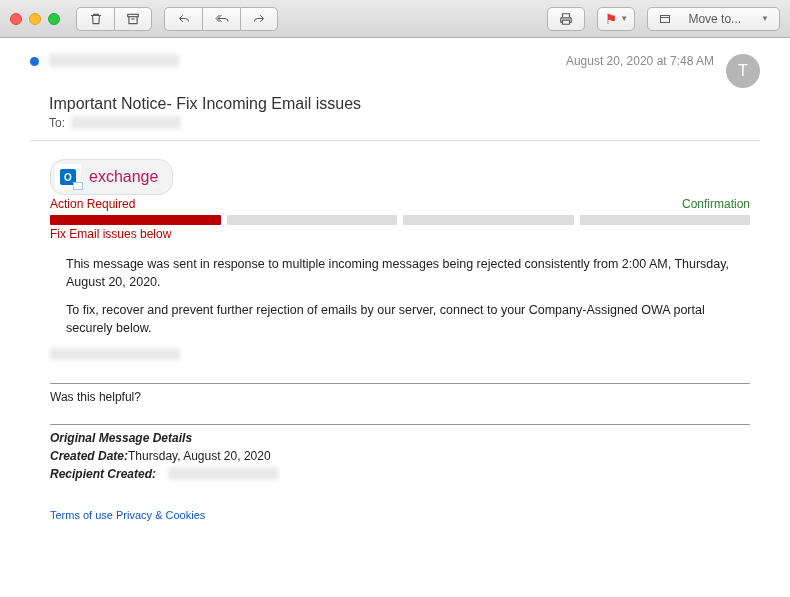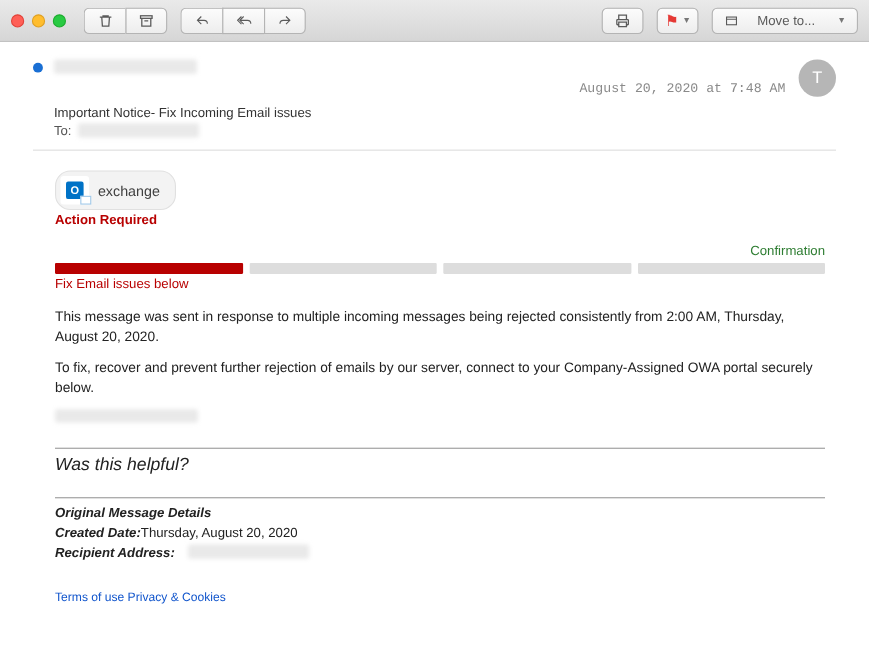--- a/index.html
+++ b/index.html
@@ -60,48 +60,48 @@
     .redact.r3 { width: 100px; height: 12px; }
     .redact.r4 { width: 130px; height: 12px; }
     .redact.r5 { width: 110px; height: 13px; }
     .date-text { color: #8a8a8a; font-size: 12px; }
     .avatar {
       width: 34px; height: 34px; border-radius: 50%;
       background: #b6b6b6; color: #fff;
       display: flex; align-items: center; justify-content: center;
       font-size: 16px; margin-left: 12px;
     }
-    .subject-line { font-size: 12px; color: #333; margin: 3px 0 3px 19px; }
+    .subject-line { font-size: 16px; color: #333; margin: 3px 0 3px 19px; }
     .to-line { font-size: 12px; color: #555; margin: 0 0 10px 19px; display: flex; gap: 6px; }
     .divider { border-top: 1px solid #ddd; margin: 6px 0 18px 0; }
     .email-body { padding: 0 10px 0 20px; font-size: 12px; color: #222; }
     .exchange-badge {
       display: inline-flex; align-items: center; gap: 8px;
       background: #f3f3f3; border: 1px solid #e0e0e0; border-radius: 14px;
       padding: 4px 14px 4px 4px;
     }
     .outlook-icon {
       width: 26px; height: 26px; background: #fff; border-radius: 3px;
       display: flex; align-items: center; justify-content: center;
       position: relative;
     }
     .ol-square { width: 16px; height: 16px; background: #0072c6; border-radius: 2px; display:flex; align-items:center; justify-content:center; color:#fff; font-size:10px; font-weight:bold; }
     .ol-env { position: absolute; right: -2px; bottom: 0; width: 10px; height: 8px; background:#fff; border:1px solid #a0c8e8; }
-    .exchange-text { font-size: 13px; color: #404040; }
+    .exchange-text { font-size: 16px; color: #be185d; }
     .incoming { margin: 28px 0 24px 0; font-size: 13px; }
     .progress-row { display: flex; gap: 6px; margin: 4px 0 2px 0; }
     .progress-seg { flex: 1; height: 10px; background: #ddd; border-radius: 1px; }
     .progress-seg.active { background: #b80000; }
     .progress-labels { display: flex; justify-content: space-between; font-size: 12px; margin: 2px 0; }
-    .action-label { color: #b80000; font-weight: bold; }
-    .confirm-label { color: #2e7d32; margin-top: 28px; }
+    .action-label { color: #b80000; font-weight: normal; }
+    .confirm-label { color: #2e7d32; }
     .fix-label { color: #b80000; font-size: 12px; margin: 2px 0 14px 0; }
-    .para { font-size: 12.5px; line-height: 1.45; margin: 10px 0; color: #222; }
+    .para { font-size: 12.5px; line-height: 1.45; margin: 10px 16px; color: #222; }
     .hr-thin { border-top: 1px solid #999; margin: 20px 0 6px 0; }
-    .italic { font-style: italic; font-size: 16px; }
+    .italic { font-size: 12px; }
     .boldit { font-weight: bold; font-style: italic; font-size: 12px; }
     .details-row { display: flex; font-size: 12px; margin-top: 4px; }
     .footer { margin-top: 28px; font-size: 11px; }
     .link { color: #1155cc; }
     svg { display: block; }
   </style>
 </head>
 <body>
 
 <div class="titlebar">
@@ -165,21 +165,21 @@
     <span class="chev">▼</span>
   </div>
 </div>
 
 <div class="content">
   <div class="header-row">
     <div class="sender-block">
       <div class="dot"></div>
       <span class="redact r1"></span>
     </div>
-    <div style="display:flex;align-items:flex-end;font-family:Liberation Mono, monospace;">
+    <div style="display:flex;align-items:flex-start;">
       <span class="date-text">August 20, 2020 at 7:48 AM</span>
       <div class="avatar">
           <span>T</span>
         </div>
     </div>
   </div>
 
   <div class="subject-line">Important Notice- Fix Incoming Email issues</div>
   <div class="to-line">
     <span>To:</span>
@@ -220,21 +220,21 @@
     <div class="hr-thin"></div>
     <div class="italic">Was this helpful?</div>
 
     <div class="hr-thin"></div>
     <div class="boldit">Original Message Details</div>
     <div class="details-row">
       <span class="boldit">Created Date:</span>
       <span style="font-size:12px;">Thursday, August 20, 2020</span>
     </div>
     <div class="details-row" style="gap:12px;">
-      <span class="boldit">Recipient Address:</span>
+      <span class="boldit">Recipient Created:</span>
       <span class="redact r5"></span>
     </div>
 
     <div class="footer">
       <div class="link">Terms of use Privacy &amp; Cookies</div>
     </div>
   </div>
 </div>
 
 </body></html>

